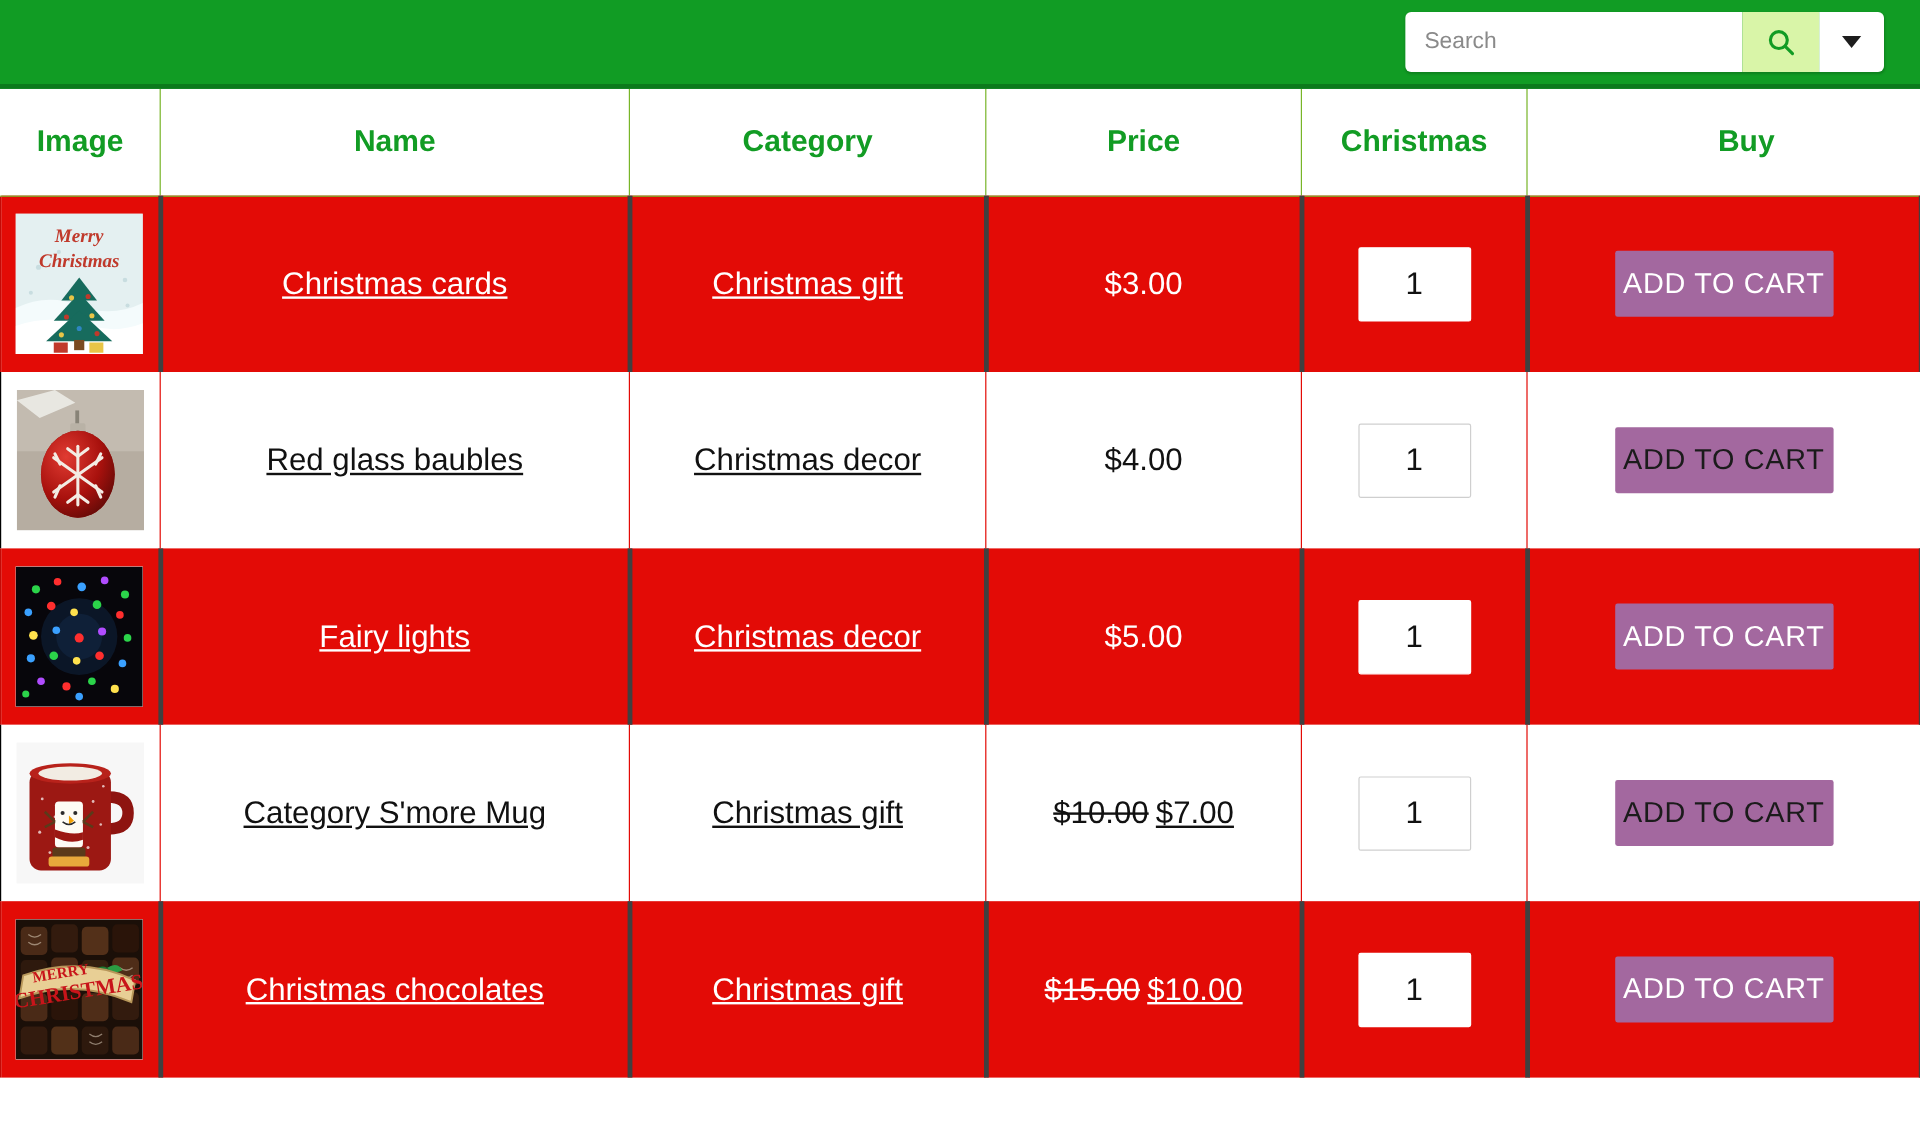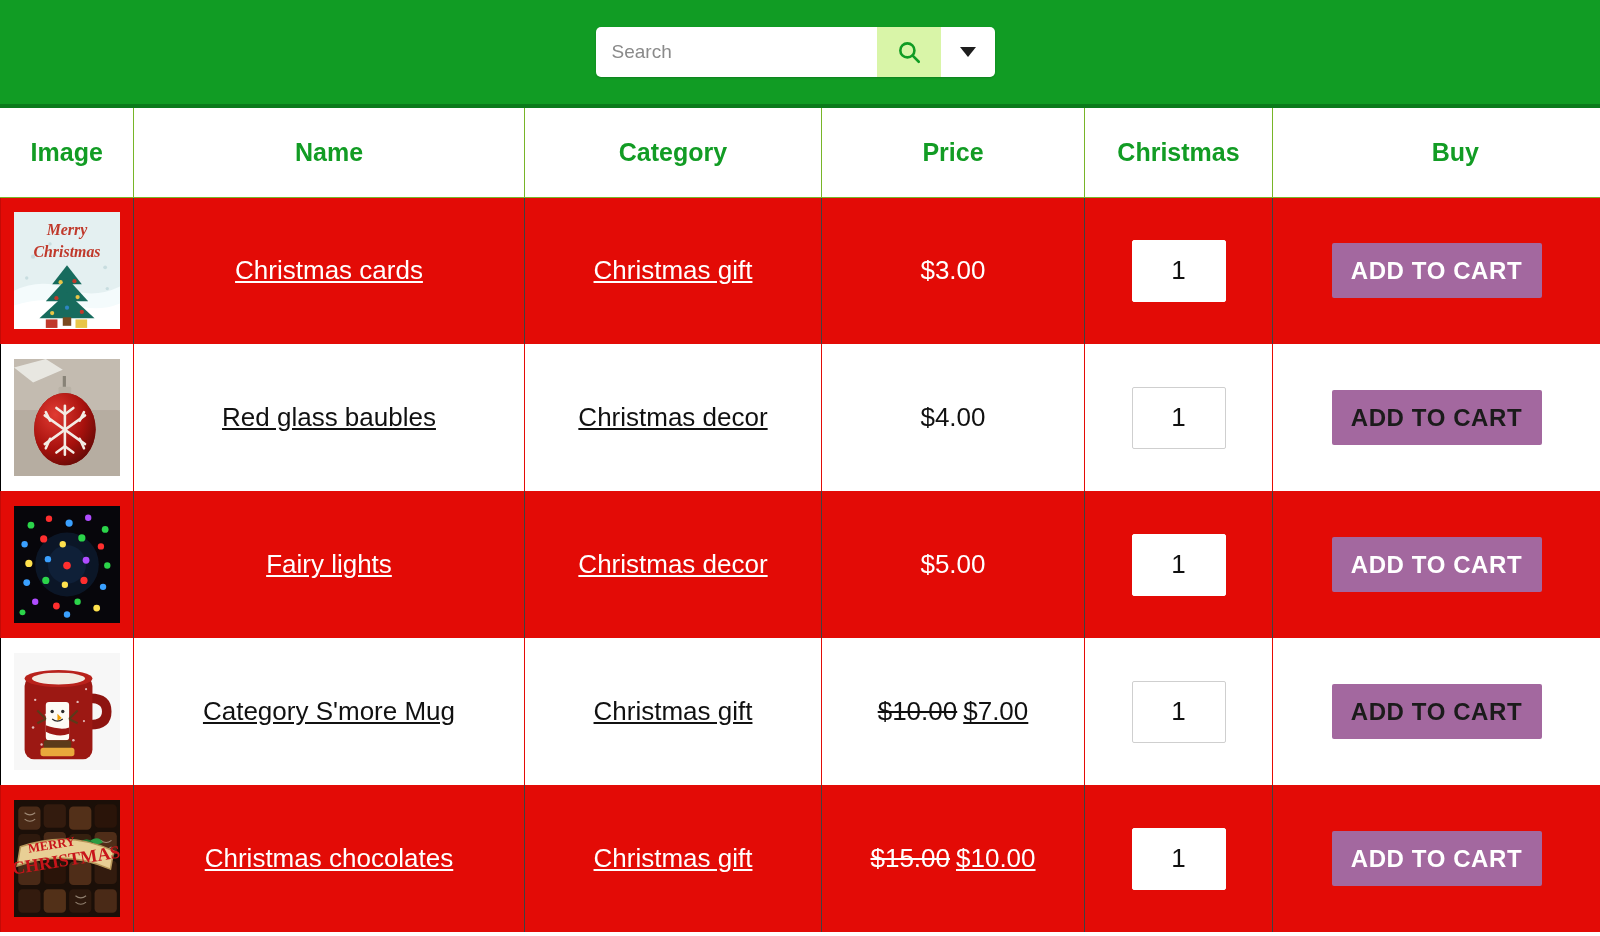--- a/index.html
+++ b/index.html
@@ -8,27 +8,27 @@
     width: 1600px;
     height: 936px;
     overflow: hidden;
     background: #ffffff;
     font-family: "Liberation Sans", sans-serif;
   }
 
   
   .navbar {
     position: relative;
-    height: 108px;
+    height: 74px;
     background: #119c24;
     border-bottom: 4px solid #0c7a1c;
     display: flex;
     align-items: center;
-    justify-content: center;
-    padding-right: 10px;
+    justify-content: flex-end;
+    padding-right: 30px;
   }
 
   .search-group {
     display: flex;
     align-items: stretch;
     height: 50px;
     border-radius: 5px;
     overflow: hidden;
     box-shadow: 0 1px 2px rgba(0,0,0,0.18);
   }
@@ -113,21 +113,21 @@
     font-size: 26px;
     border-left: 1px solid rgba(0,0,0,0.12);
     border-right: 1px solid rgba(0,0,0,0.12);
   }
   tbody tr.row-white td {
     border-left: 1px solid #000000;
     border-right: 1px solid #e30b06;
   }
   tbody tr.row-red td {
     border-left: 1px solid #c40a06;
-    border-right: 1px solid #404040;
+    border-right: 4px solid #404040;
   }
   tbody td:first-child { border-left: none; }
   tbody td:last-child  { border-right: none; }
 
   
   .cell-link {
     text-decoration: underline;
     font-size: 26px;
     cursor: pointer;
   }
@@ -167,28 +167,28 @@
     border: 1px solid #cfcfcf;
     border-radius: 2px;
     outline: none;
     display: block;
     margin: 0 auto;
   }
   tr.row-red .qty-input { border: 1px solid #ffffff; }
 
   
   .cart-btn {
-    width: 210px;
+    width: 182px;
     height: 55px;
     background: #a3689f;
     border: none;
     border-radius: 2px;
     font-family: "Liberation Sans", sans-serif;
     font-size: 24px;
-    font-weight: bold;
+    font-weight: normal;
     letter-spacing: 0.6px;
     cursor: pointer;
     display: block;
     margin: 0 auto;
   }
   tr.row-red   .cart-btn { color: #ffffff; }
   tr.row-white .cart-btn { color: #1b1b1b; }
 </style>
 </head>
 <body>

